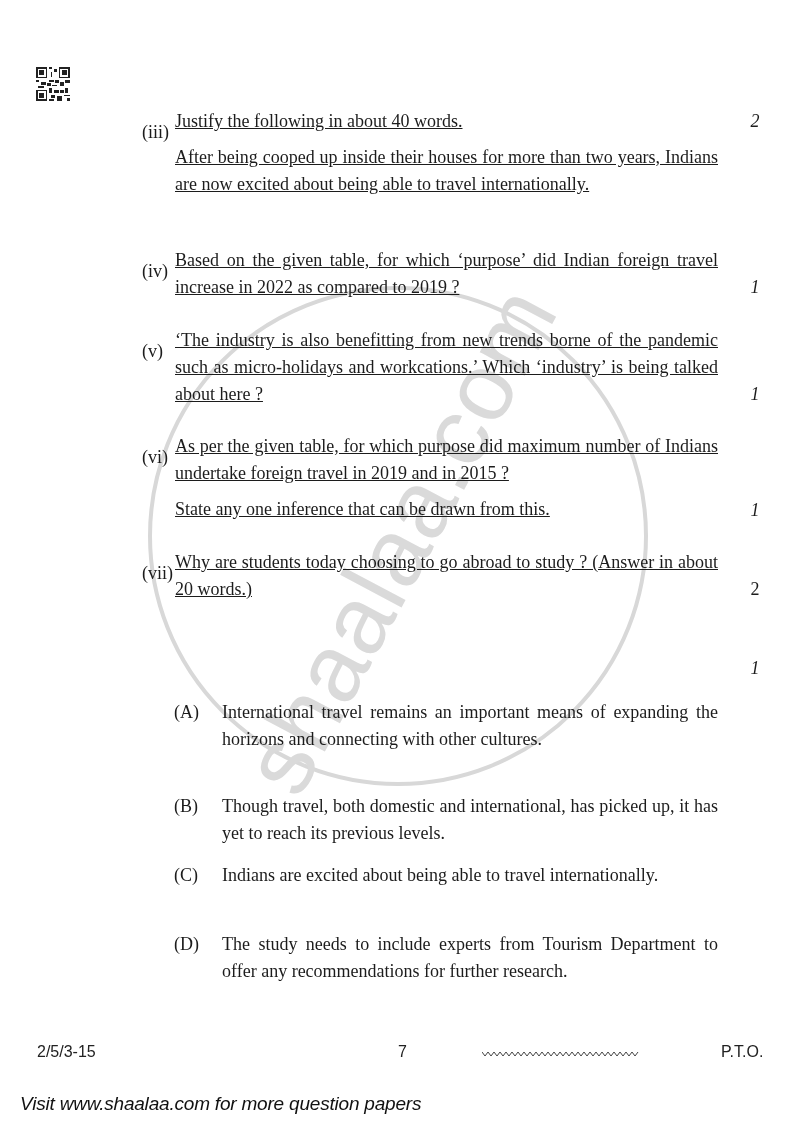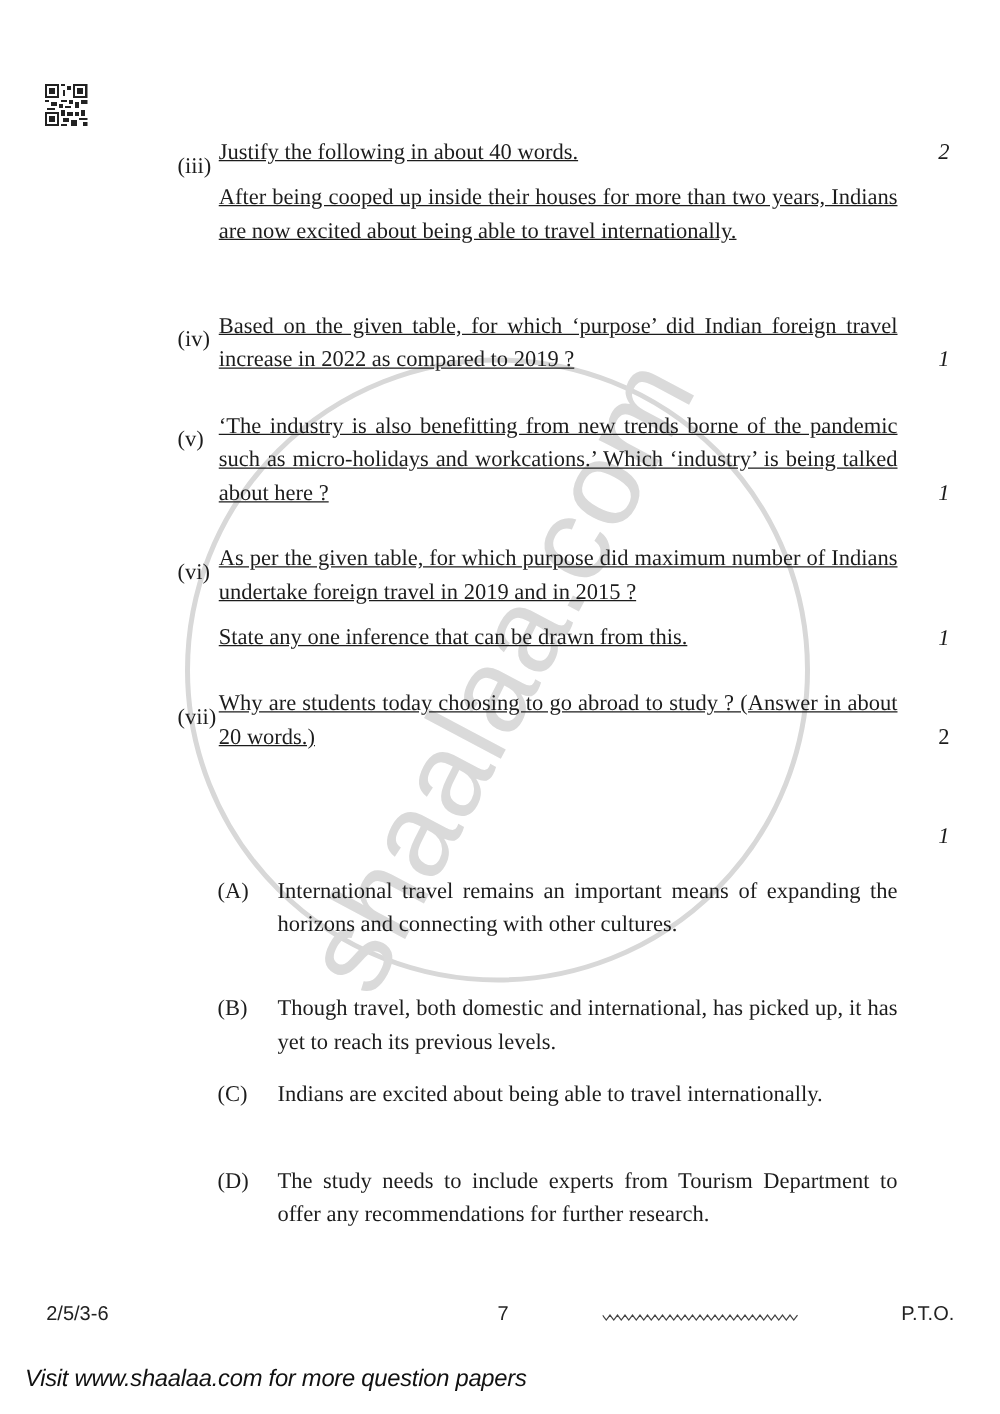--- a/index.html
+++ b/index.html
@@ -163,21 +163,21 @@
   </div>
   <div class="opt" style="top:862px;">
     <span class="lab">(C)</span>
     <div class="txt">Indians are excited about being able to travel internationally.</div>
   </div>
   <div class="opt" style="top:931px;">
     <span class="lab">(D)</span>
     <div class="txt">The study needs to include experts from Tourism Department to offer any recommendations for further research.</div>
   </div>
 
-  <span class="footer" style="left:37px;">2/5/3-6</span>
+  <span class="footer" style="left:37px;">2/5/3-15</span>
   <span class="footer" style="left:398px;">7</span>
   <svg class="wavy" viewBox="0 0 158 10" preserveAspectRatio="none">
     <polyline fill="none" stroke="#444" stroke-width="1" points="0,3 3,7 6,3 9,7 12,3 15,7 18,3 21,7 24,3 27,7 30,3 33,7 36,3 39,7 42,3 45,7 48,3 51,7 54,3 57,7 60,3 63,7 66,3 69,7 72,3 75,7 78,3 81,7 84,3 87,7 90,3 93,7 96,3 99,7 102,3 105,7 108,3 111,7 114,3 117,7 120,3 123,7 126,3 129,7 132,3 135,7 138,3 141,7 144,3 147,7 150,3 153,7 156,3"></polyline>
   </svg>
   <span class="footer" style="left:721px;">P.T.O.</span>
 
   <div class="promo">Visit www.shaalaa.com for more question papers</div>
 </div>
 
 </body></html>

